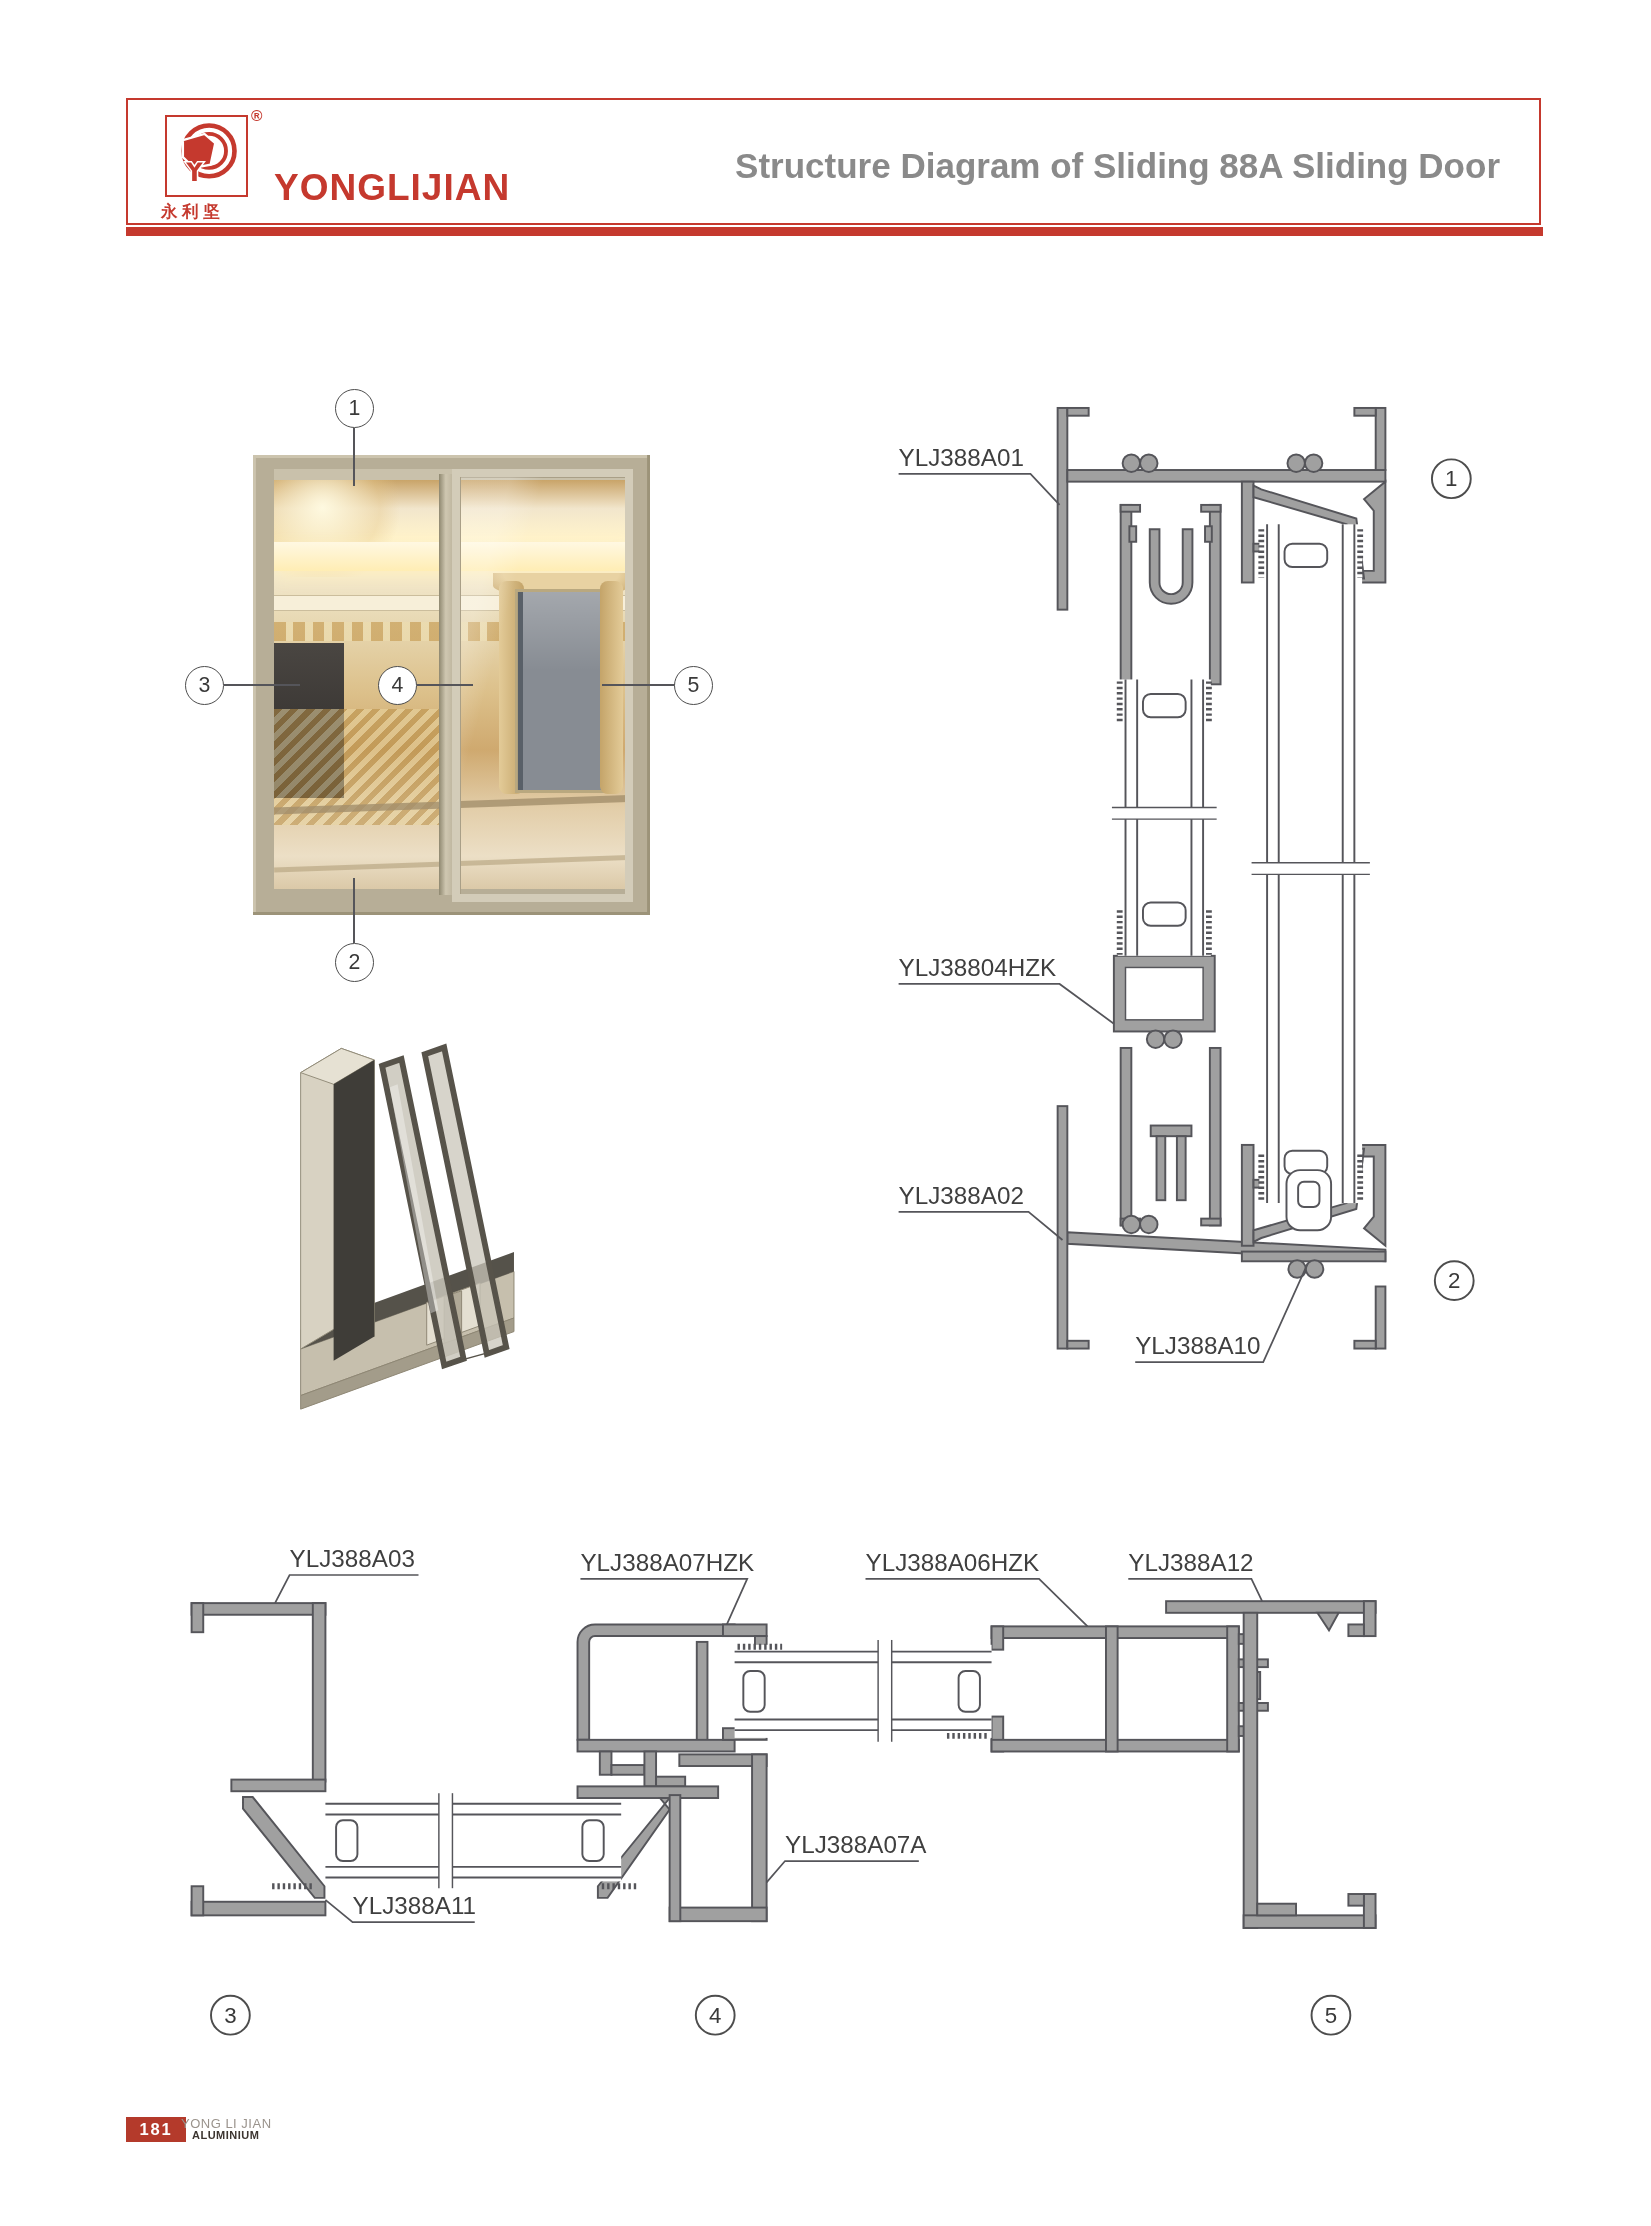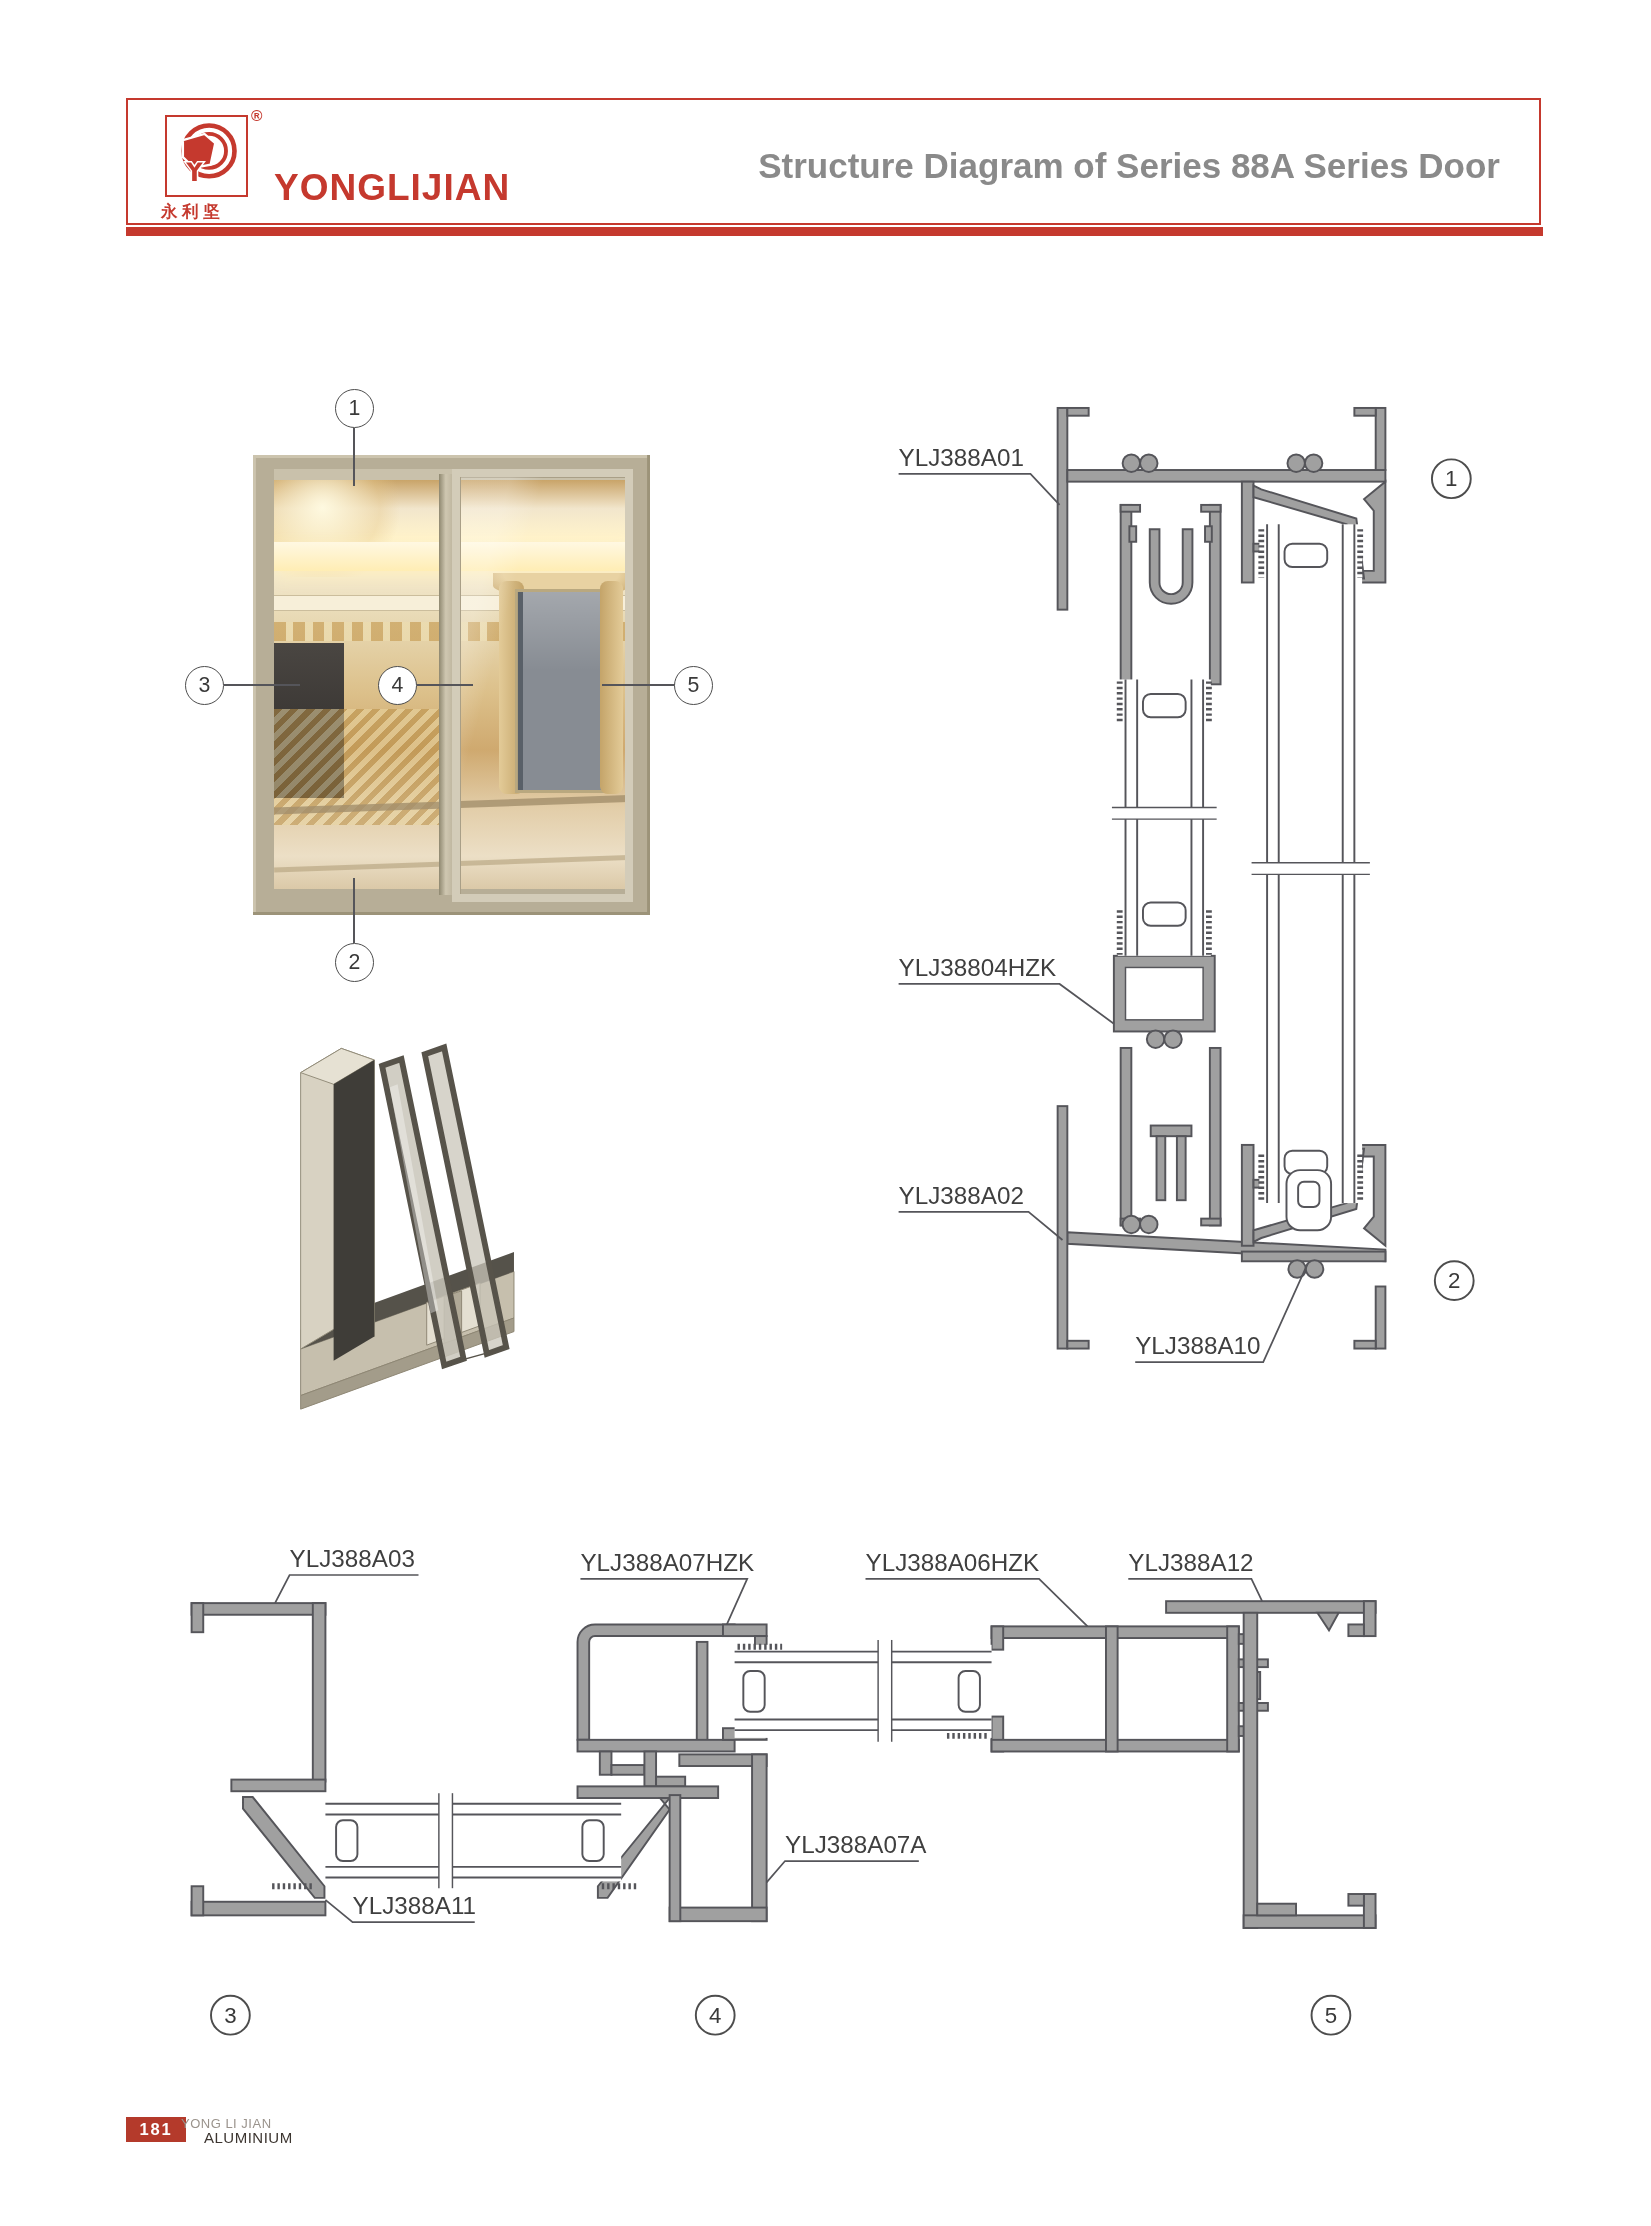--- a/index.html
+++ b/index.html
@@ -60,40 +60,40 @@
   .leadline{background:#55555a;}
 
   
   svg text.lbl{font-family:"Liberation Sans",sans-serif;font-size:25px;fill:#3f3f3f;}
   svg text.num{font-family:"Liberation Sans",sans-serif;font-size:23px;fill:#3a3a3a;}
 
   
   .page-badge{left:126px;top:2117px;width:60px;height:25px;background:#B43A2B;color:#fff;
     font-size:16.5px;font-weight:bold;display:flex;align-items:center;justify-content:center;letter-spacing:1.9px;}
   .footer-l1{left:181px;top:2116px;font-size:13px;color:#9a938c;letter-spacing:0.5px;}
-  .footer-l2{left:192px;top:2129px;font-size:15px;color:#3c3530;font-weight:normal;letter-spacing:0.5px;margin-left:12px;}
+  .footer-l2{left:192px;top:2129px;font-size:11px;color:#3c3530;font-weight:bold;letter-spacing:0.5px;}
 </style>
 </head>
 <body>
 
 <div class="abs header-frame"></div>
 <div class="abs header-underbar"></div>
 
 <div class="abs logo-box">
   <svg width="78" height="77" viewBox="0 0 100 100">
     <circle cx="54" cy="44" r="33" fill="none" stroke="#C5392E" stroke-width="6"></circle>
     <circle cx="54" cy="44" r="22" fill="none" stroke="#C5392E" stroke-width="5"></circle>
     <polygon points="20,52 20,30 48,22 62,34 56,62 34,66" fill="#C5392E" stroke="#fff" stroke-width="3"></polygon>
     <path d="M22 58 l9 12 v14 h8 v-14 l9 -12 h-9 l-4 6 -4 -6 z" fill="#C5392E" stroke="#fff" stroke-width="2"></path>
   </svg>
 </div>
 <div class="abs registered">®</div>
 <div class="abs brand-cn">永 利 坚</div>
 <div class="abs brand-en">YONGLIJIAN</div>
-<div class="abs page-title">Structure Diagram of Series 88A Series Door</div>
+<div class="abs page-title">Structure Diagram of Sliding 88A Sliding Door</div>
 
 <div class="abs photo">
   <div class="abs photo-toprail"></div>
   <div class="abs scene">
     <div class="abs chandelier"></div>
     <div class="abs cove"></div>
     <div class="abs ceilband"></div>
     <div class="abs frieze"></div>
     <div class="abs cabinet"></div>
     <div class="abs damask"></div>

